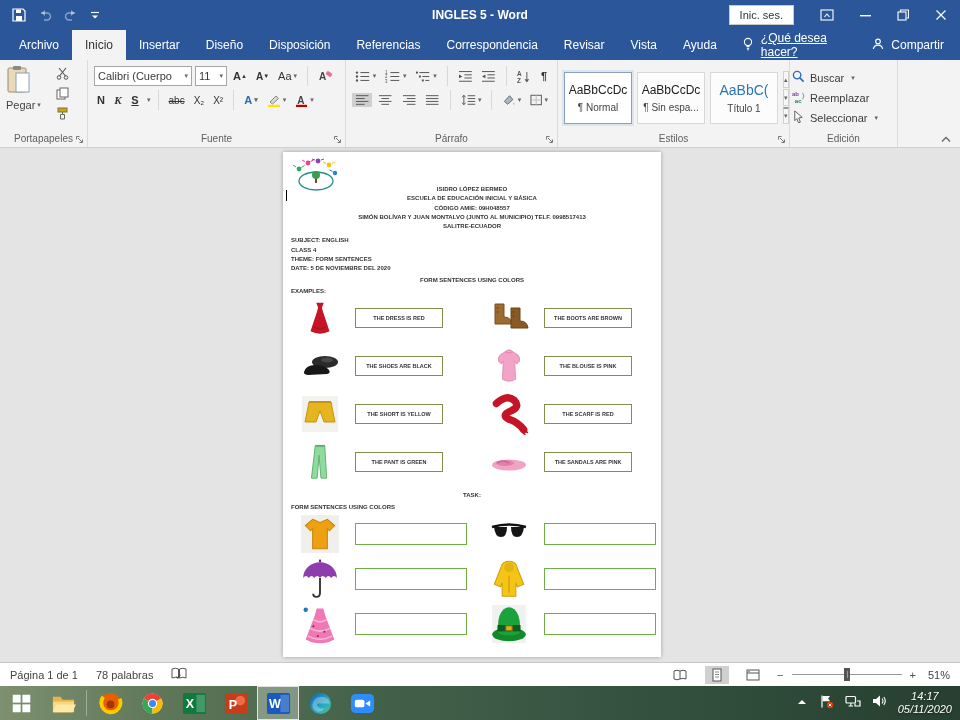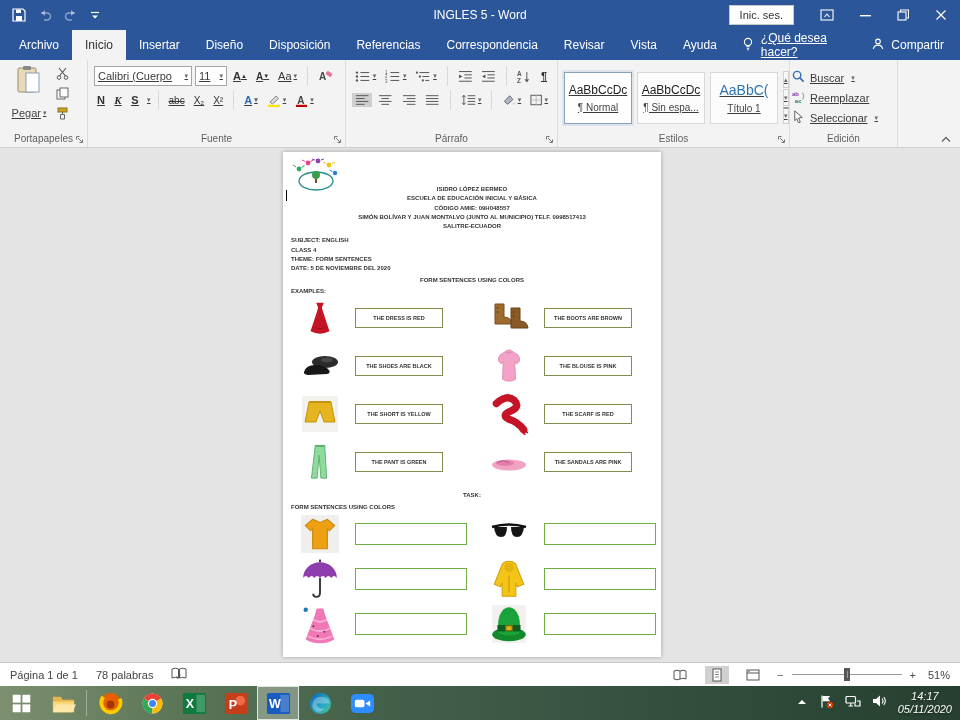--- a/index.html
+++ b/index.html
@@ -4,46 +4,46 @@
 <style>
   html,body{margin:0;padding:0;background:#777;}
   *{box-sizing:border-box;font-family:"Liberation Sans",sans-serif;}
   .screen{position:relative;width:960px;height:720px;overflow:hidden;background:#e4e4e4;}
 
   
   .titlebar{height:30px;background:var(--titlebar,#2b579a);display:flex;align-items:center;color:#fff;position:relative;}
   .qat{display:flex;align-items:center;gap:12px;padding:0 12px;}
   .qbtn{display:flex;align-items:center;color:#fff;}
   .qbtn.dim{color:rgba(255,255,255,.45);}
-  .tb-title{position:absolute;left:0;right:0;text-align:center;font-size:12px;pointer-events:none;}
+  .tb-title{position:absolute;left:0;right:0;text-align:center;font-size:12px;pointer-events:none;font-weight:bold;}
   .tb-right{margin-left:auto;display:flex;align-items:center;height:100%;padding-left:28px;}
   .signin{background:#fff;color:#333;font-size:11px;padding:3px 10px;border:1px solid #c9c9c9;margin-right:14px;cursor:pointer;}
   .winbtn{width:38px;height:30px;display:flex;align-items:center;justify-content:center;}
 
   
   .tabbar{height:30px;background:var(--titlebar,#2b579a);display:flex;align-items:stretch;color:#fff;font-size:12px;}
   .tabs{display:flex;align-items:stretch;padding-left:6px;}
   .tab{padding:8px 13px 7px;white-space:nowrap;}
   .tab.active{background:#f3f3f3;color:#333;}
   .tellme{display:flex;align-items:center;gap:7px;padding:0 12px;text-decoration:underline;}
   .share{margin-left:auto;display:flex;align-items:center;gap:7px;padding:0 16px;}
 
   
   .ribbon{height:88px;background:#f3f3f3;display:flex;position:relative;border-bottom:1px solid #d2d0ce;font-size:11px;color:#3b3b3b;}
   .rgroup{display:flex;flex-direction:column;border-right:1px solid #dcdcdc;flex:none;}
-  .rg-body{flex:1;padding:5px 6px 0;display:flex;text-decoration:underline;}
+  .rg-body{flex:1;padding:5px 6px 0;display:flex;}
   .rg-foot{height:17px;display:flex;align-items:center;justify-content:center;font-size:10px;color:#605e5c;position:relative;padding:0 12px;}
   .launcher{position:absolute;right:3px;bottom:3px;line-height:0;}
   .caret{font-size:7px;color:#666;margin-left:2px;}
   .vsep{width:1px;background:#d8d8d8;align-self:stretch;margin:1px 4px;}
   .rrow{display:flex;align-items:center;gap:3px;height:22px;}
   .rbtn{display:inline-flex;align-items:center;justify-content:center;padding:1px 3px;min-width:14px;color:#333;}
   .rbtn.sel{background:#cfcfcf;}
   .g-clip .rg-body{gap:4px;}
-  .paste-btn{display:flex;flex-direction:column;align-items:center;width:46px;gap:10px;color:#444;}
+  .paste-btn{display:flex;flex-direction:column;align-items:flex-start;width:46px;gap:2px;color:#444;}
   .mini-col{display:flex;flex-direction:column;justify-content:flex-start;gap:5px;padding-top:2px;}
   .combo{display:flex;align-items:center;border:1px solid #a6a6a6;background:#fff;height:20px;padding:0 3px;}
   .combo-text{overflow:hidden;white-space:nowrap;flex:1;font-size:11px;}
   .fname{width:98px;}
   .fsize{width:32px;}
   .bold-b{font-weight:bold;}
   .ital-b{font-style:italic;font-family:"Liberation Serif",serif;font-weight:bold;}
   .und-b{text-decoration:underline;font-weight:bold;}
   .strike-b{text-decoration:line-through;font-size:10px;}
   .blue-a{color:#2b6cb5;font-weight:bold;}

